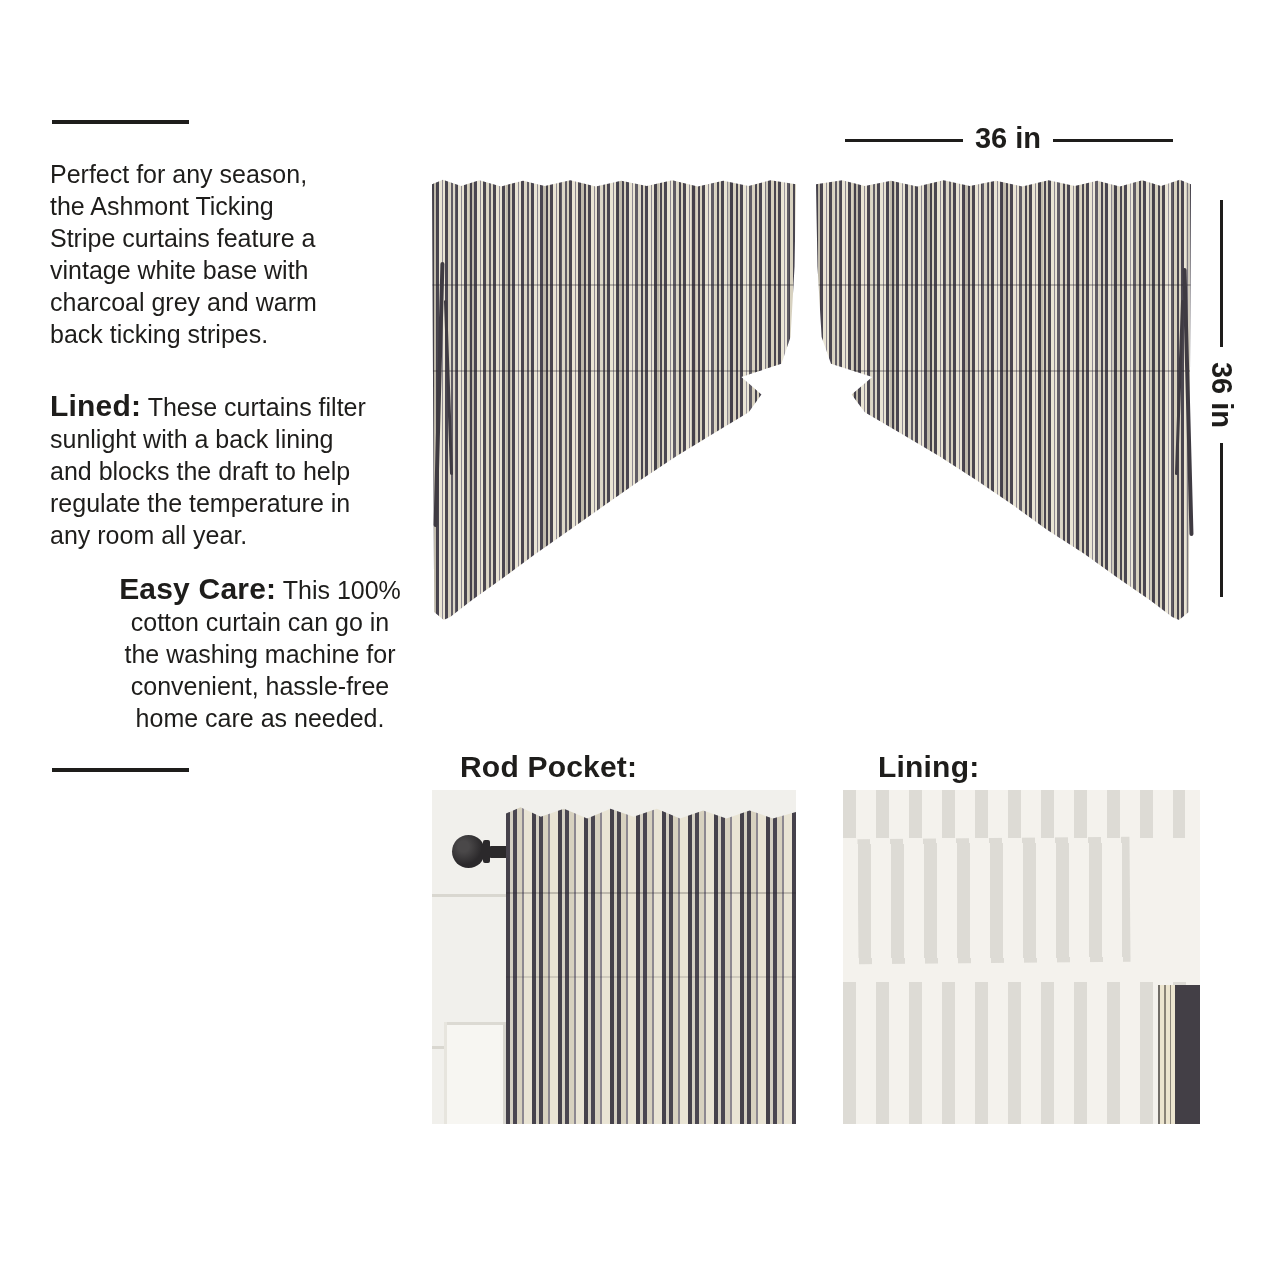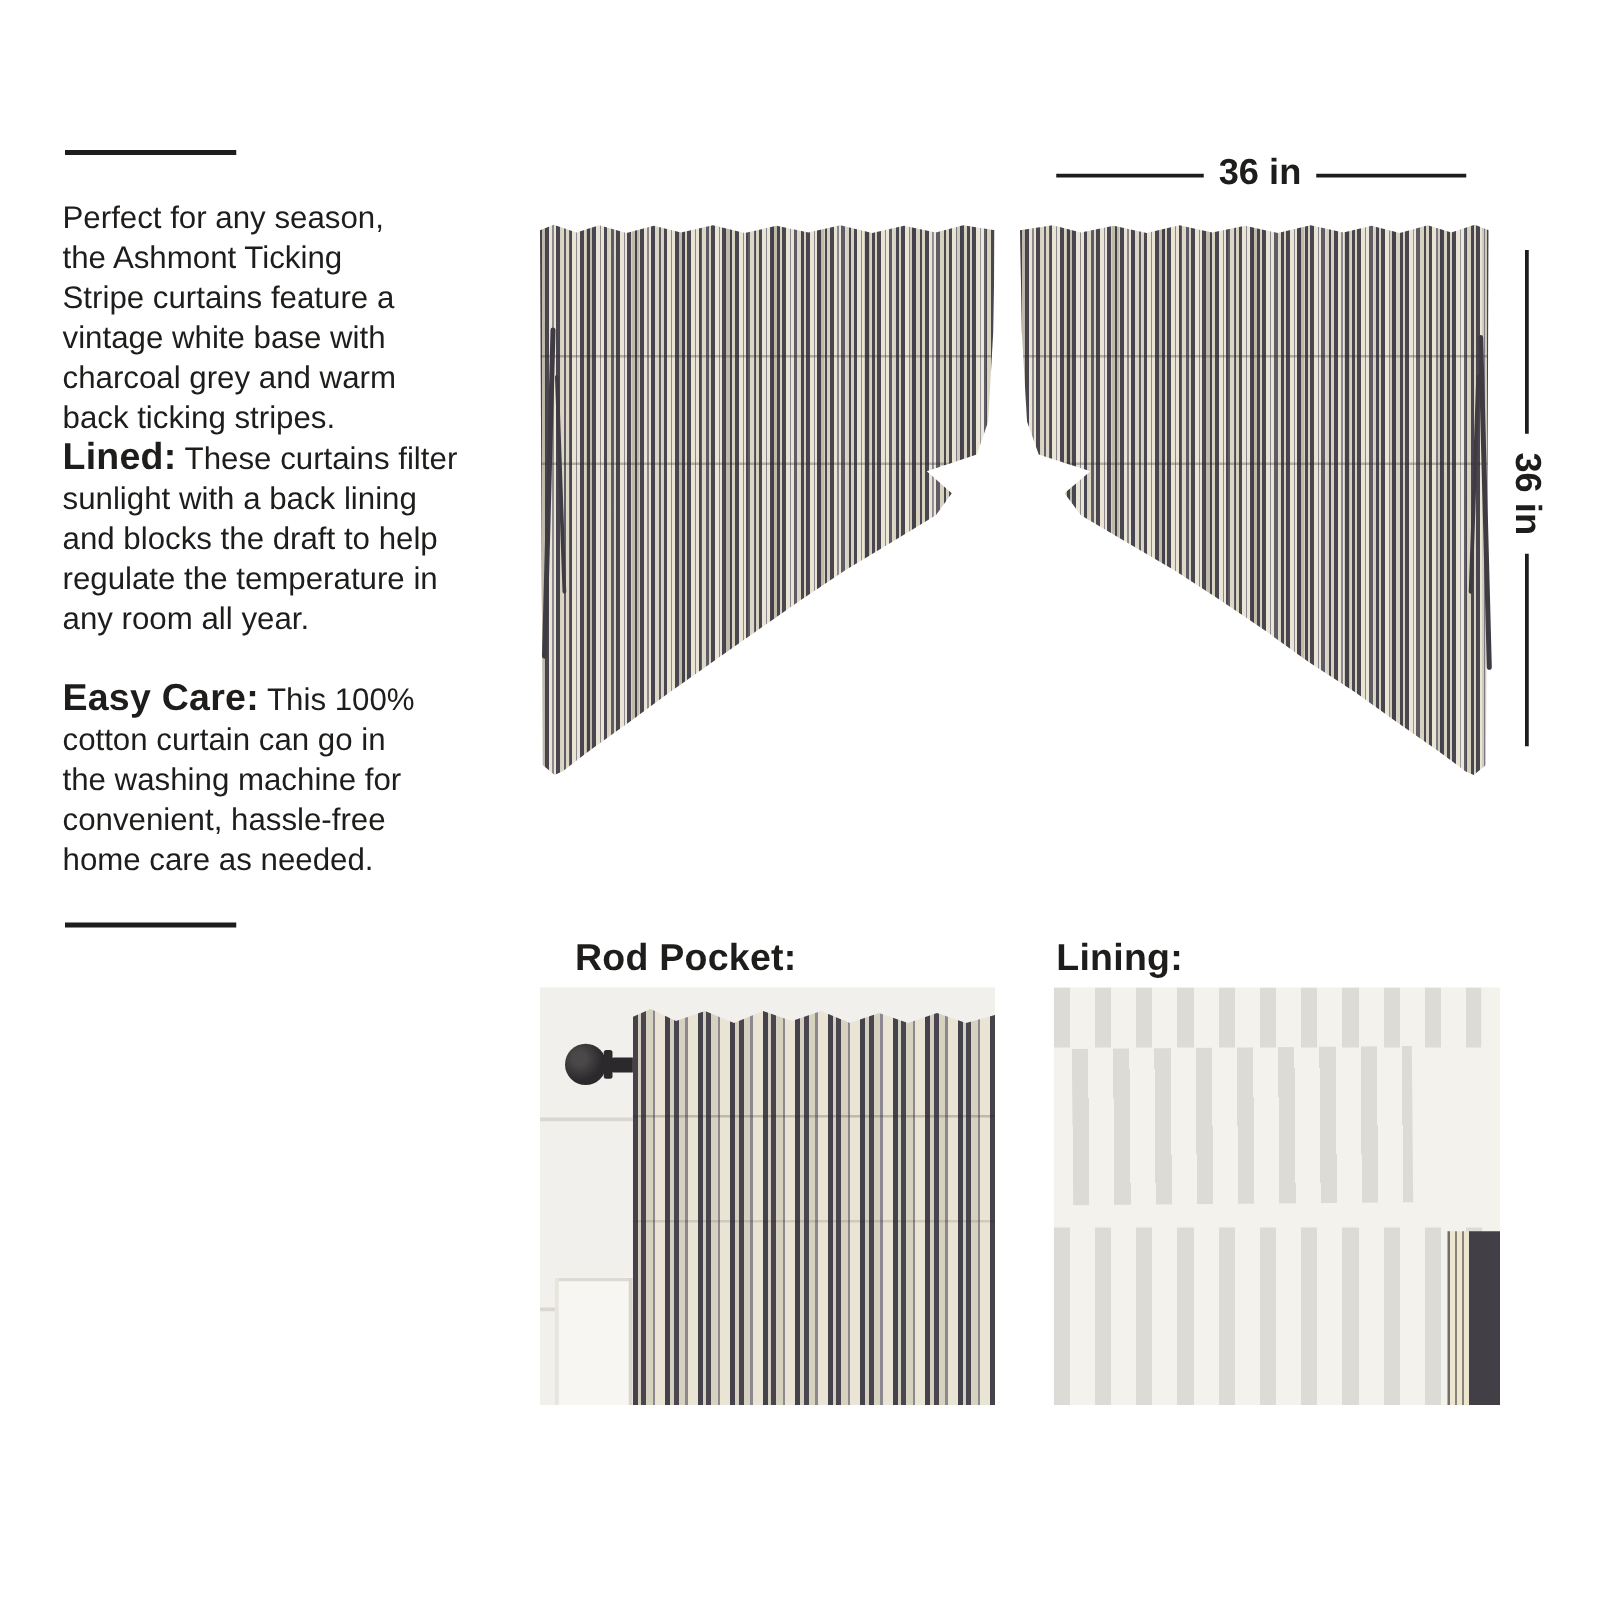--- a/index.html
+++ b/index.html
@@ -10,22 +10,22 @@
   }
   
   .text-col { position:absolute; left:50px; top:120px; width:420px; }
   .rule { width:137px; height:4px; background:var(--text,#1e1d1b); }
   .rule.top { margin:0 0 34px 2px; }
   .rule.bottom { margin:34px 0 0 2px; }
   .sec h2 { font-size:32px; line-height:35px; font-weight:bold; white-space:pre-line; letter-spacing:.2px; }
   .sec1 h2 { margin:0 0 8px 0; }
   .sec2 h2 { margin:36px 0 6px 0; }
   .sec p.body { font-size:25px; line-height:32px; margin:0; white-space:pre-line; }
-  .sec3 { }
-  .sec4 { margin-top:32px; }
+  .sec3 { margin-top:40px; }
+  .sec4 { margin-top:22px;text-align:center; }
   .h-inline { font-weight:bold; font-size:30px; letter-spacing:.2px; }
   
   .dim-line { position:absolute; background:var(--text,#1e1d1b); }
   .dl-h1 { left:845px; top:139px; width:118px; height:3px; }
   .dl-h2 { left:1053px; top:139px; width:120px; height:3px; }
   .dl-v1 { left:1220px; top:200px; width:3px; height:147px; }
   .dl-v2 { left:1220px; top:443px; width:3px; height:154px; }
   .dim-label { position:absolute; font-weight:bold; font-size:29px; white-space:nowrap; }
   .dim-w { left:963px; top:122px; width:90px; text-align:center; }
   .dim-h { left:1221px; top:395px; transform:translate(-50%,-50%) rotate(90deg); }
@@ -51,21 +51,21 @@
   }
   .seam { position:absolute; left:0; right:0; height:2px; background:rgba(35,32,38,.28); }
   .seam.a { top:24%; } .seam.b { top:43.5%; }
   .tie { position:absolute; background:var(--tie); border-radius:2px; }
   .tie.l1 { left:437px; top:262px; width:4px; height:265px; transform:rotate(1.5deg); }
   .tie.l2 { left:447px; top:300px; width:3px; height:175px; transform:rotate(-2deg); }
   .tie.r1 { left:1186px; top:268px; width:4px; height:268px; transform:rotate(-1.5deg); }
   .tie.r2 { left:1178px; top:300px; width:3px; height:175px; transform:rotate(2deg); }
   
   .photo-label { position:absolute; top:750px; font-weight:bold; font-size:30px; letter-spacing:.2px; }
-  .lab-rod { left:460px; } .lab-lin { left:845px; }
+  .lab-rod { left:460px; } .lab-lin { left:878px; }
   
   .photo { position:absolute; top:790px; height:334px; overflow:hidden; }
   .photo.rodpocket { left:432px; width:364px; background:var(--wall); }
   .wall-line { position:absolute; left:0; right:0; height:3px; background:var(--wall-line); }
   .wl1 { top:104px; } .wl2 { top:256px; }
   .post { position:absolute; left:12px; top:232px; width:62px; height:102px; background:#f7f6f2;
           box-shadow:inset -3px 0 0 #d8d6cf, inset 3px 0 0 #e7e5de, inset 0 3px 0 #dcdad3; }
   .ball { position:absolute; left:20px; top:45px; width:33px; height:33px; border-radius:50%;
           background:radial-gradient(circle at 35% 35%, #4a4849 0 18%, var(--rod-black) 60%); }
   .disc { position:absolute; left:51px; top:50px; width:7px; height:23px; background:var(--rod-black); border-radius:2px; }

